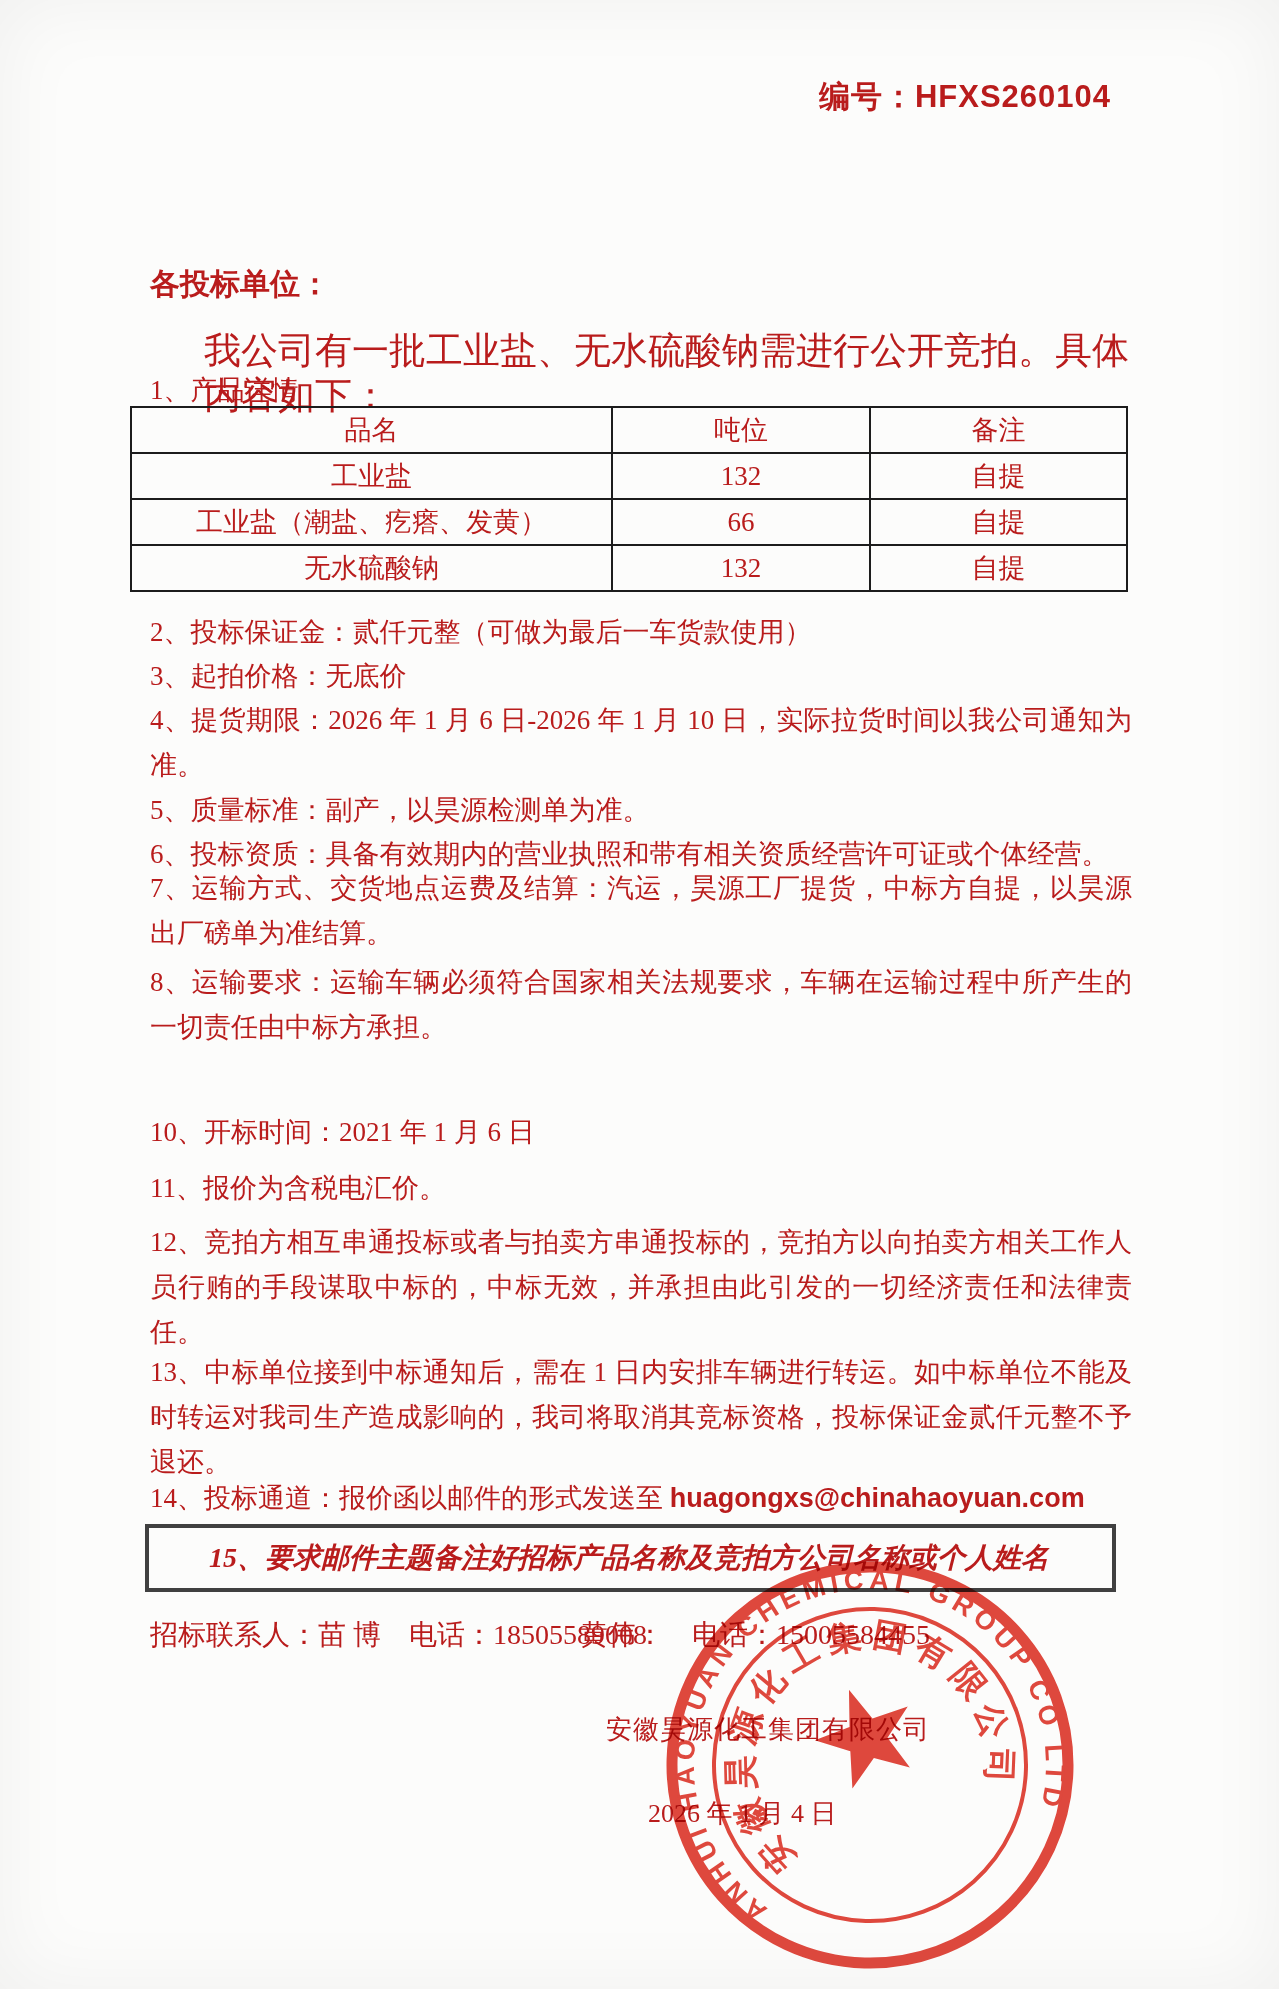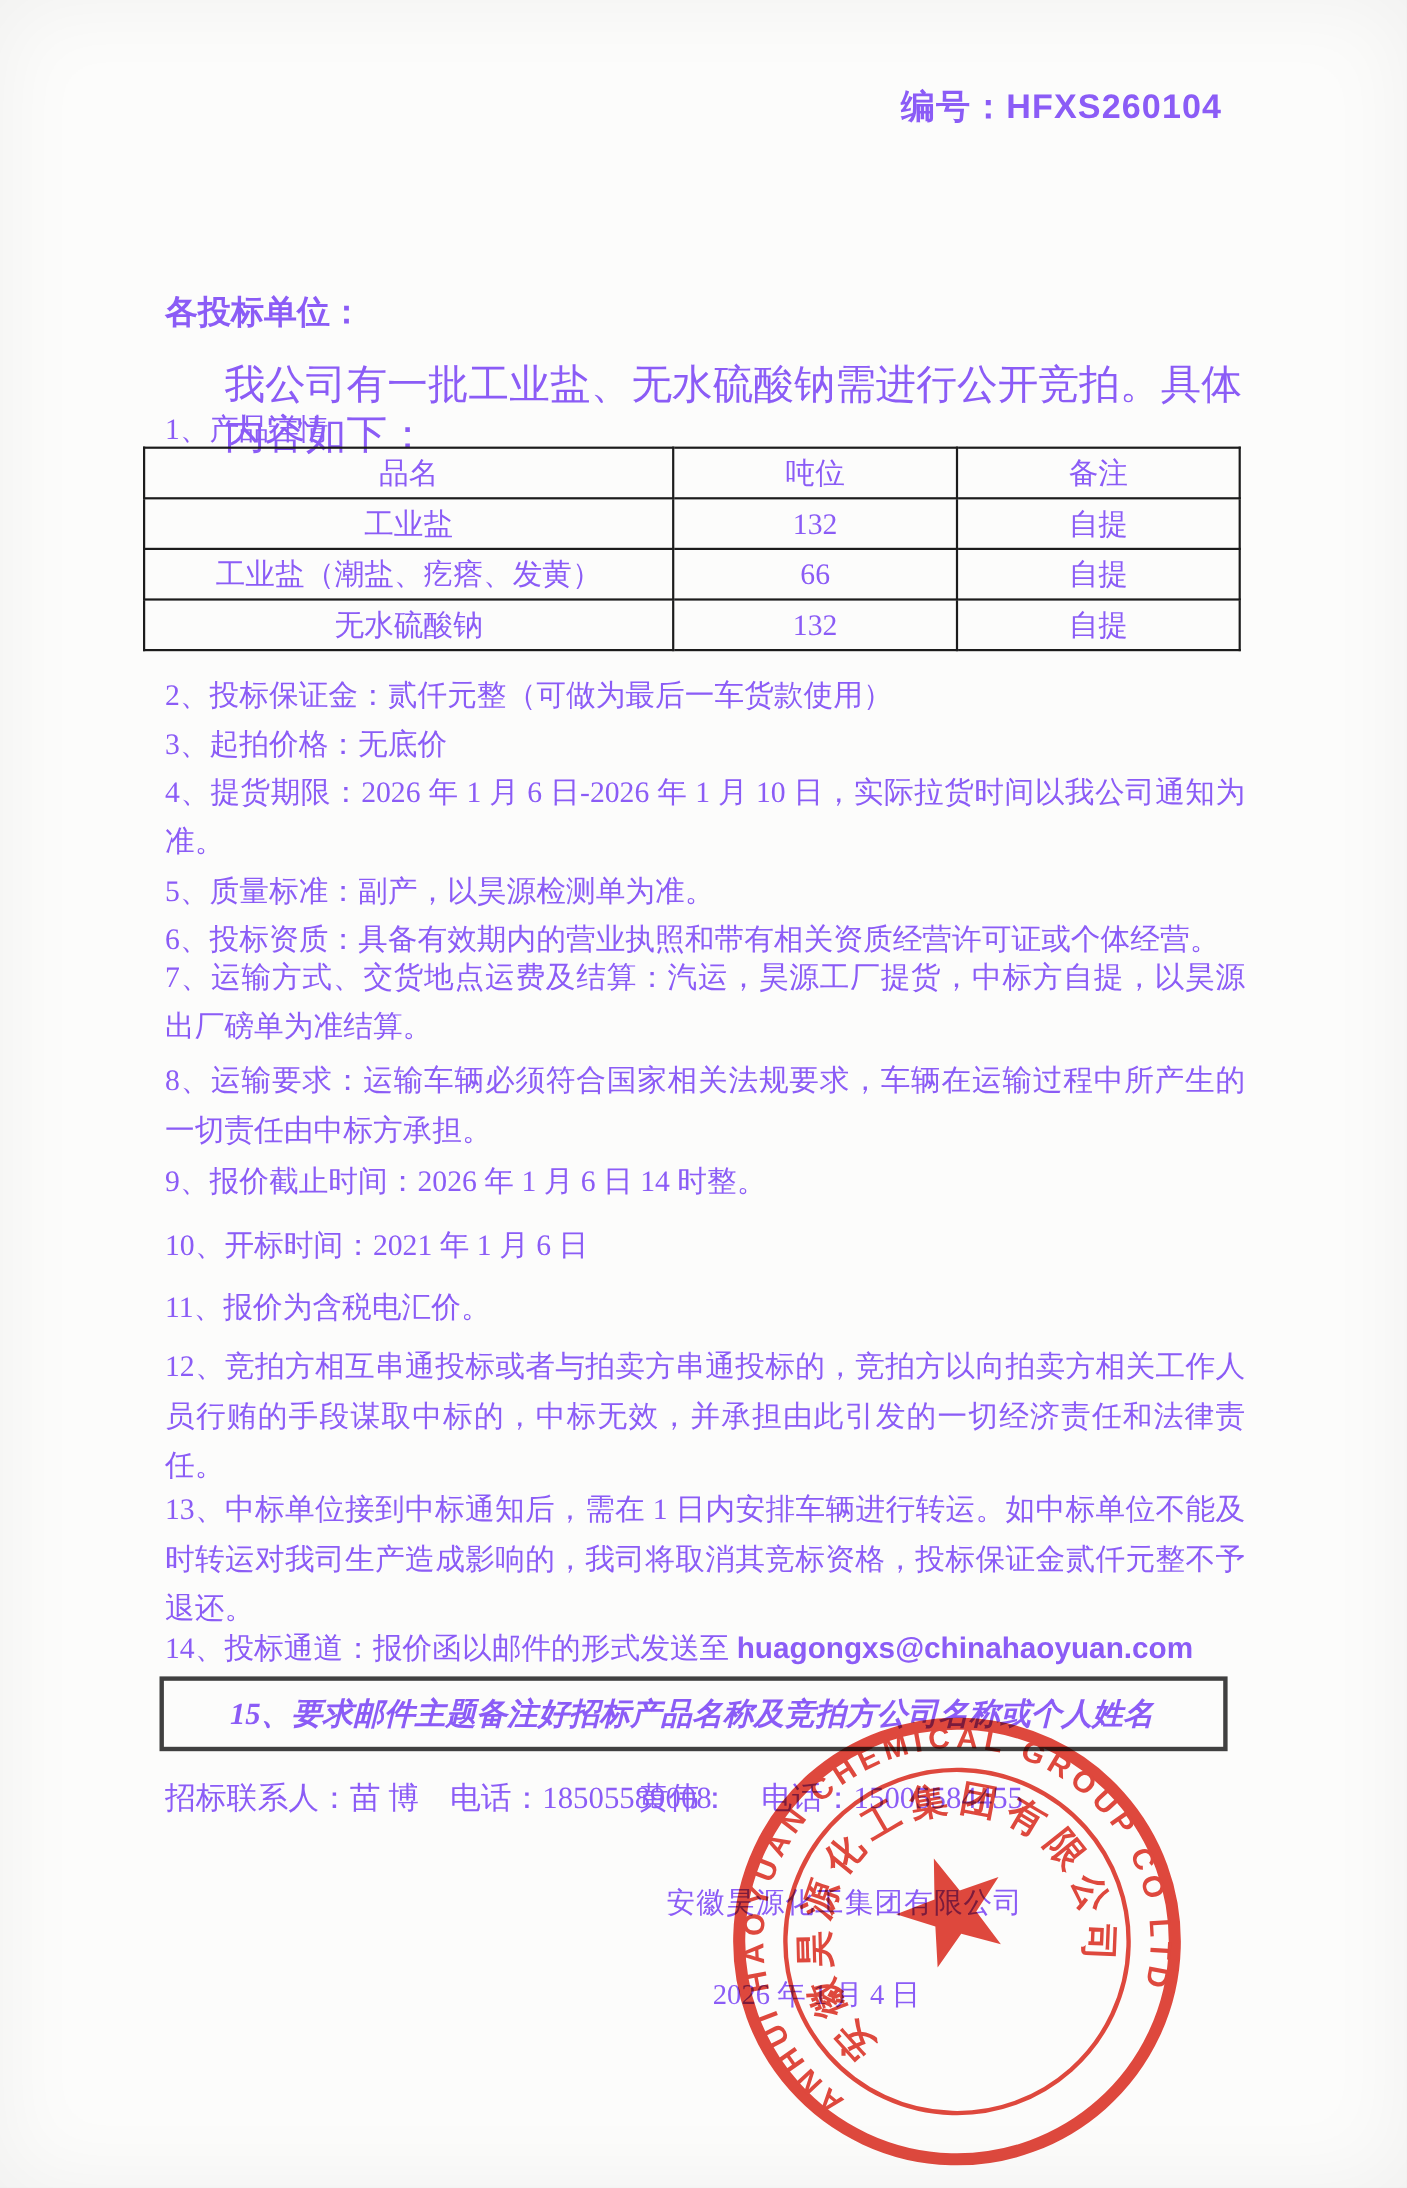--- a/index.html
+++ b/index.html
@@ -3,21 +3,21 @@
 <meta charset="utf-8">
 <style>
   html,body{margin:0;padding:0;background:#e8e8e8;}
   .page{
     position:relative;
     width:1279px;height:1989px;
     margin:0 auto;
     background:#fcfcfb;
     box-shadow:inset 0 0 80px rgba(0,0,0,0.05);
     overflow:hidden;
-    color:#8b5cf6;
+    color:#b91c1c;
     font-family:"Liberation Serif","DejaVu Serif",serif;
   }
   .ref{
     position:absolute;top:76px;right:168px;
     font-family:"Liberation Sans","DejaVu Sans",sans-serif;
     font-weight:700;font-size:31px;letter-spacing:1px;
   }
   .title{
     position:absolute;top:166px;left:0;width:1000px;margin:0;
     text-align:center;
@@ -123,21 +123,20 @@
   </tbody>
     </table>
 
   <p class="item i2">2、投标保证金：贰仟元整（可做为最后一车货款使用）</p>
   <p class="item i3">3、起拍价格：无底价</p>
   <p class="item i4">4、提货期限：2026 年 1 月 6 日-2026 年 1 月 10 日，实际拉货时间以我公司通知为准。</p>
   <p class="item i5">5、质量标准：副产，以昊源检测单为准。</p>
   <p class="item i6">6、投标资质：具备有效期内的营业执照和带有相关资质经营许可证或个体经营。</p>
   <p class="item i7">7、运输方式、交货地点运费及结算：汽运，昊源工厂提货，中标方自提，以昊源出厂磅单为准结算。</p>
   <p class="item i8">8、运输要求：运输车辆必须符合国家相关法规要求，车辆在运输过程中所产生的一切责任由中标方承担。</p>
-  <p class="item i9">9、报价截止时间：2026 年 1 月 6 日 14 时整。</p>
   <p class="item i10">10、开标时间：2021 年 1 月 6 日</p>
   <p class="item i11">11、报价为含税电汇价。</p>
   <p class="item i12">12、竞拍方相互串通投标或者与拍卖方串通投标的，竞拍方以向拍卖方相关工作人员行贿的手段谋取中标的，中标无效，并承担由此引发的一切经济责任和法律责任。</p>
   <p class="item i13">13、中标单位接到中标通知后，需在 1 日内安排车辆进行转运。如中标单位不能及时转运对我司生产造成影响的，我司将取消其竞标资格，投标保证金贰仟元整不予退还。</p>
 
   <p class="item i14">
     <span>14、投标通道：报价函以邮件的形式发送至 </span><span class="email">huagongxs@chinahaoyuan.com</span>
   </p>
 
   <div class="box15">15、要求邮件主题备注好招标产品名称及竞拍方公司名称或个人姓名</div>

